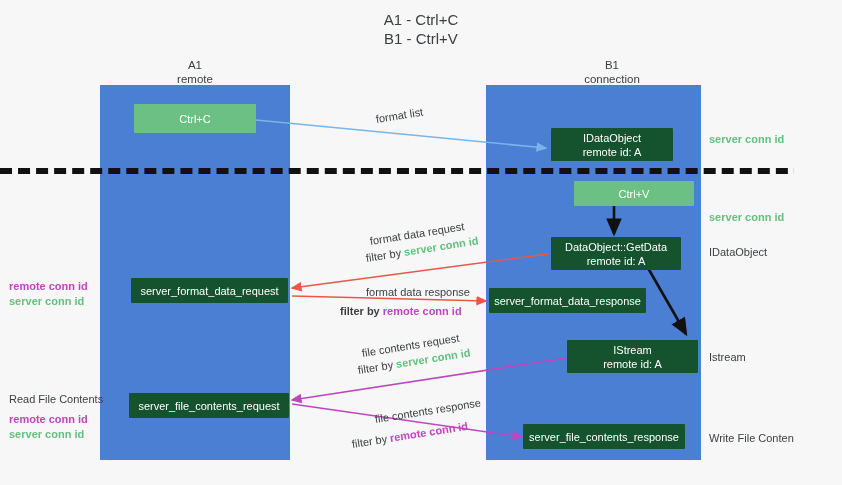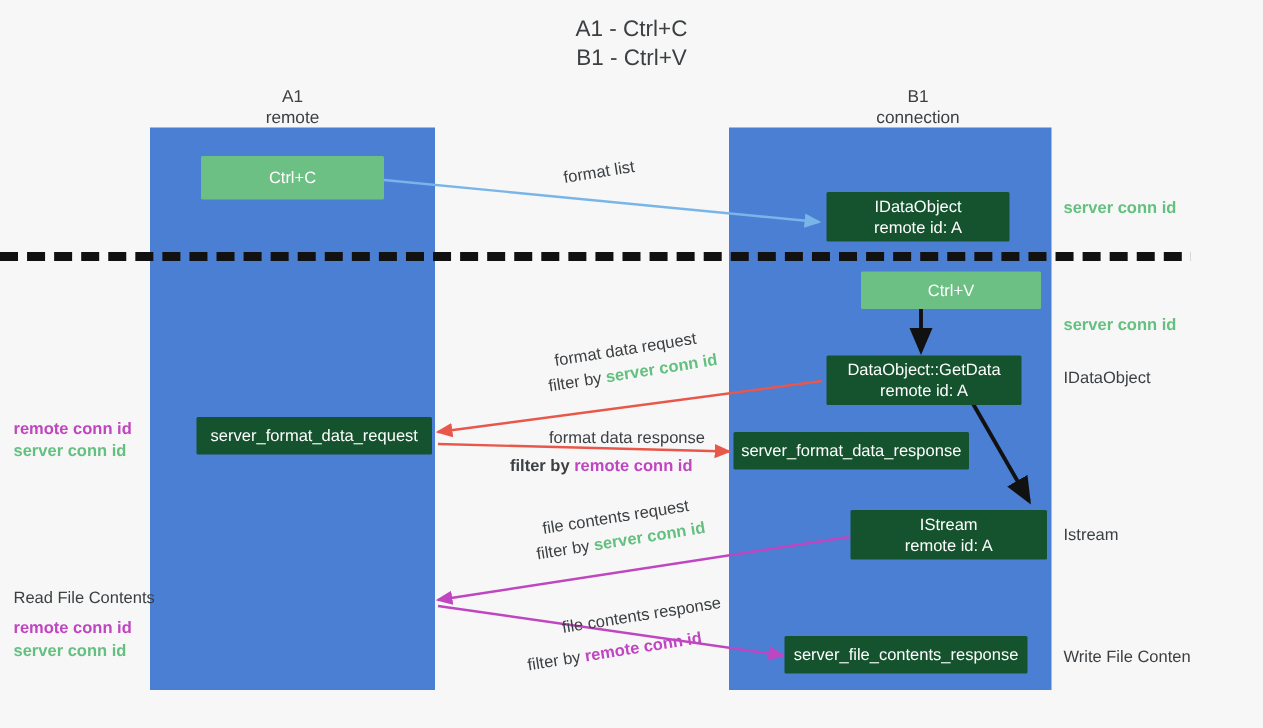--- a/index.html
+++ b/index.html
@@ -150,20 +150,23 @@
   </div>
 
   <div class="box orange" style="left:131px; top:278px; width:157px; height:25px;">
     <span>server_format_data_request</span>
   </div>
 
   <div class="box orange" style="left:489px; top:288px; width:157px; height:25px;">
     <span>server_format_data_response</span>
   </div>
 
+  <div class="box orange" style="left:129px; top:393px; width:160px; height:25px;">
+    <span>server_file_contents_request</span>
+  </div>
 
   <div class="box orange" style="left:523px; top:424px; width:162px; height:25px;">
     <span>server_file_contents_response</span>
   </div>
 
   <div class="dash"></div>
 
   <div class="lbl rot" style="left:376px; top:112px;">format list</div>
 
   <div class="lbl rot" style="left:370px; top:234px;">format data request</div>

